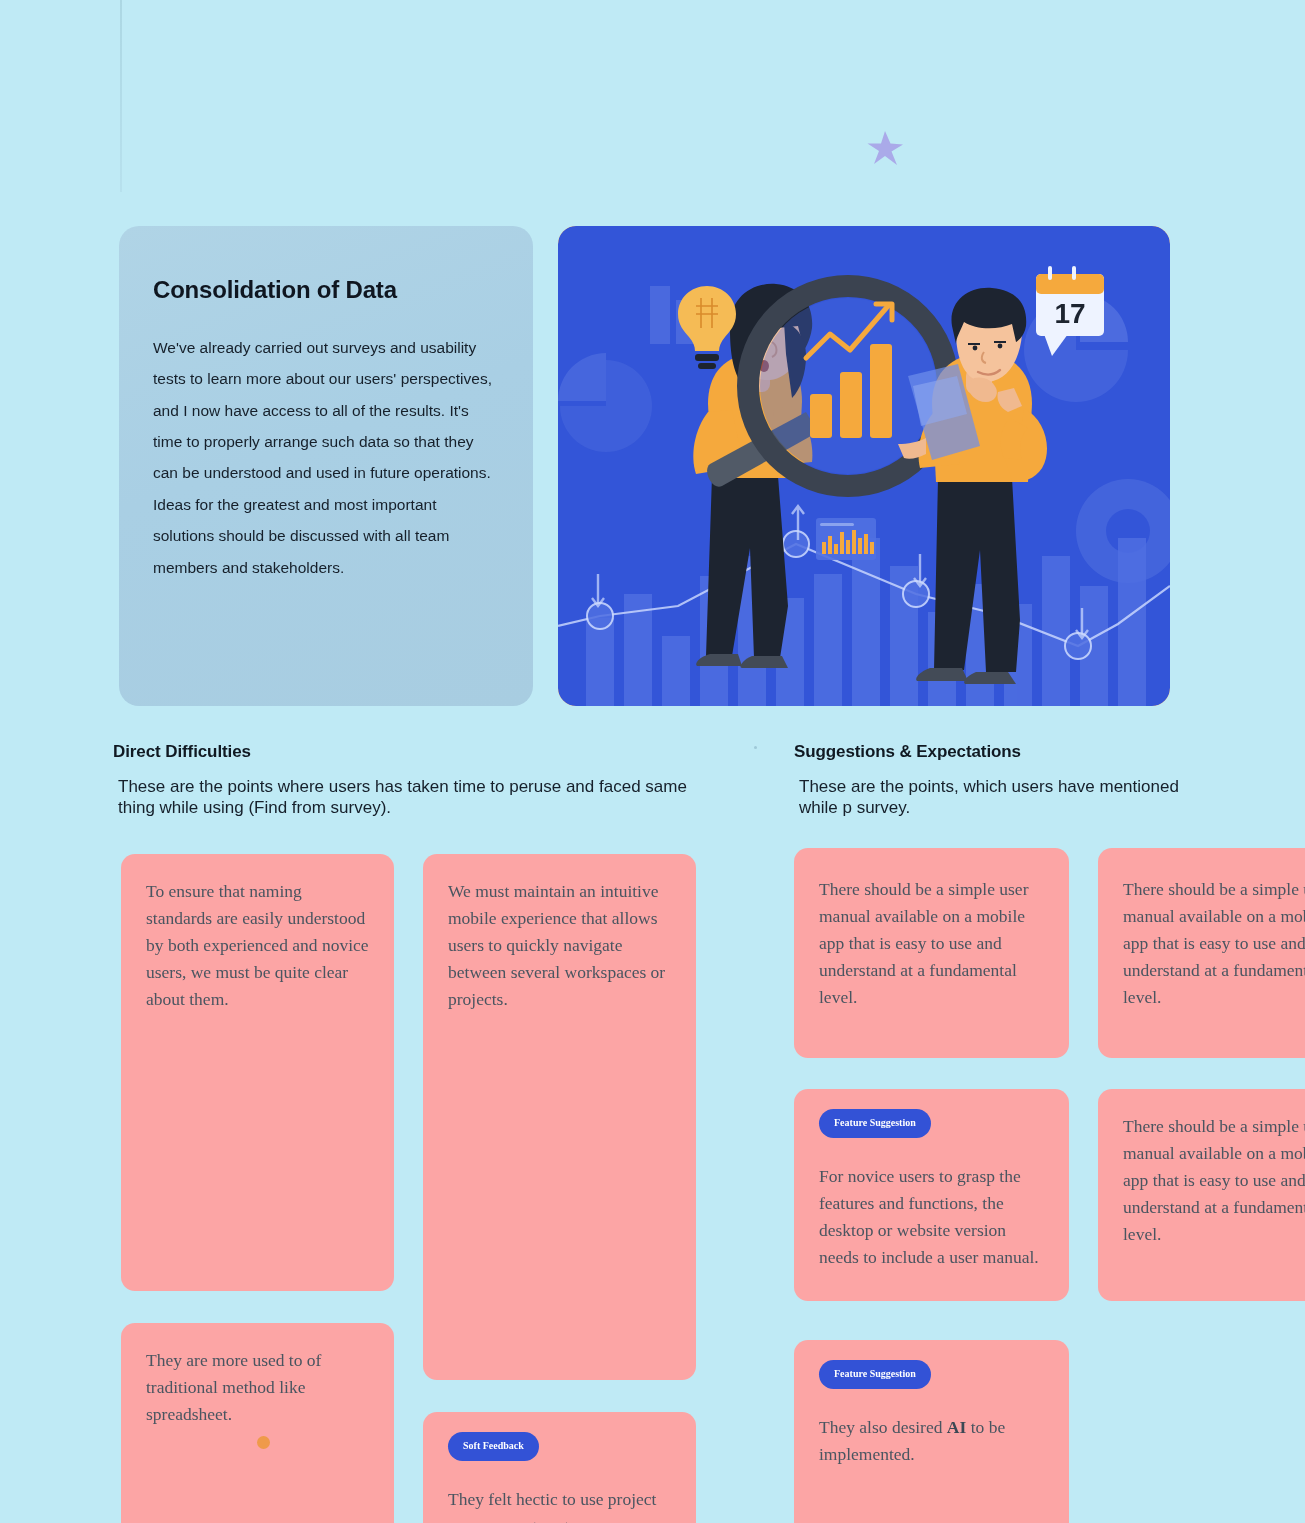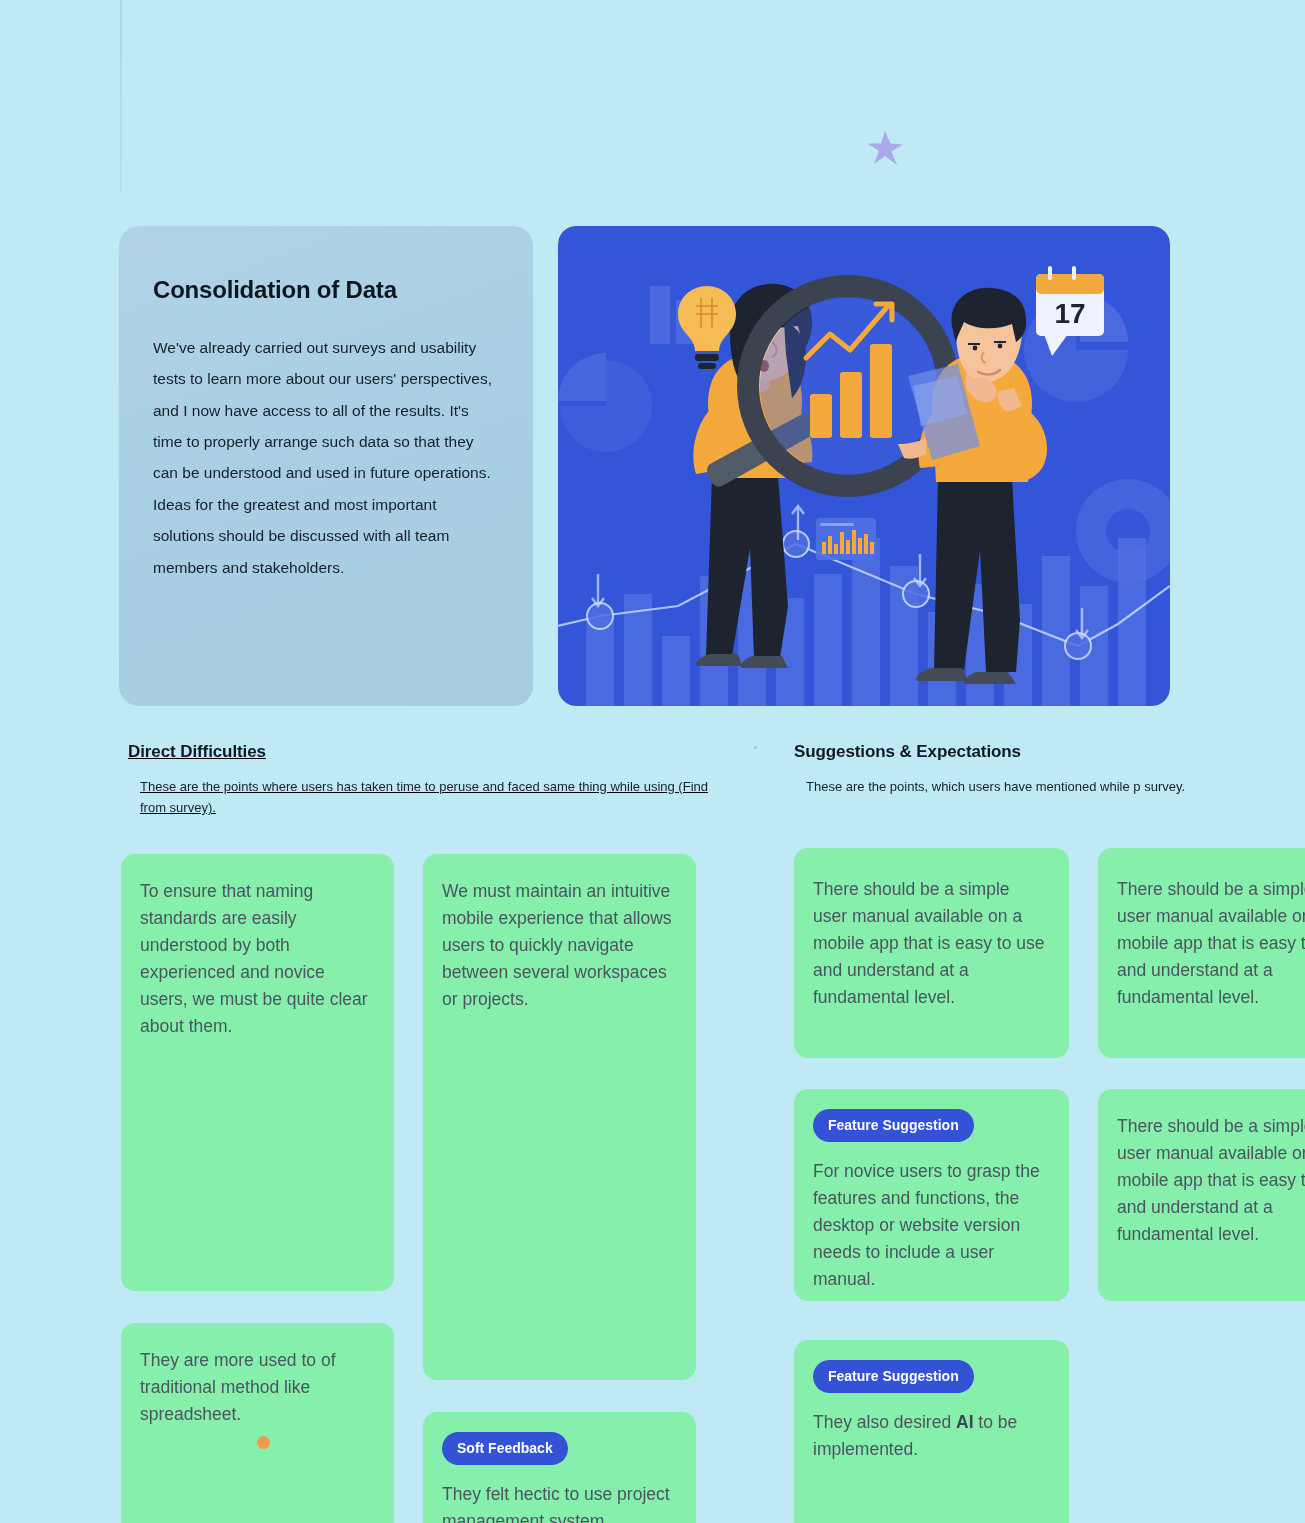--- a/index.html
+++ b/index.html
@@ -94,55 +94,56 @@
     overflow: hidden;
     background: #fdba74;
   }
   .hero-illus svg { display: block; width: 612px; height: 480px; }
 
   
   .col {
     position: absolute;
     top: 742px;
   }
-  .col-left  { left: 128px; width: 620px; text-decoration: underline; }
+  .col-left  { left: 113px; width: 620px; }
   .col-right { left: 794px; width: 470px; }
 
   .col-title {
     margin: 0 0 14px 0;
     font-size: 17px;
     font-weight: bold;
     color: #101922;
     letter-spacing: -0.1px;
   }
   .col-sub {
-    margin: 12px;
-    font-size: 13px;
+    margin: 5px;
+    font-size: 17px;
     line-height: 21px;
     color: #16202b;
   }
   .col-right .col-sub { width: 395px; }
 
   
   .grid {
     position: absolute;
     display: flex;
     gap: 29px;
   }
   .grid-left  { left: 121px; top: 854px; }
   .grid-right { left: 794px; top: 848px; }
 
   .stack { display: flex; flex-direction: column; }
 
   .note {
     box-sizing: border-box;
-    background: #86efac;
+    background: #fca5a5;
     border-radius: 14px;
-    padding: 24px 23px 22px 19px;
+    padding: 24px 23px 22px 25px;
     position: relative;
+    font-family: Liberation Serif, serif;
   }
   .note-text {
     margin: 0;
     font-size: 17.5px;
     line-height: 27px;
     color: #4a5560;
   }
   .note-text b { color: #3c4854; font-weight: bold; }
 
   
@@ -161,26 +162,26 @@
   .clip-wrap {
     width: 85px;
     overflow: hidden;
   }
   .clip-wrap .note { width: 275px; }
 
   .badge {
     display: inline-block;
     background: #3352d6;
     color: #ffffff;
-    font-size: 14px;
+    font-size: 10px;
     font-weight: bold;
     line-height: 1;
     padding: 9px 15px 10px 15px;
     border-radius: 999px;
-    margin-bottom: 16px;
+    margin-bottom: 25px;
     white-space: nowrap;
   }
 
   .dot-cursor {
     position: absolute;
     left: 136px;
     top: 113px;
     width: 13px;
     height: 13px;
     border-radius: 50%;

